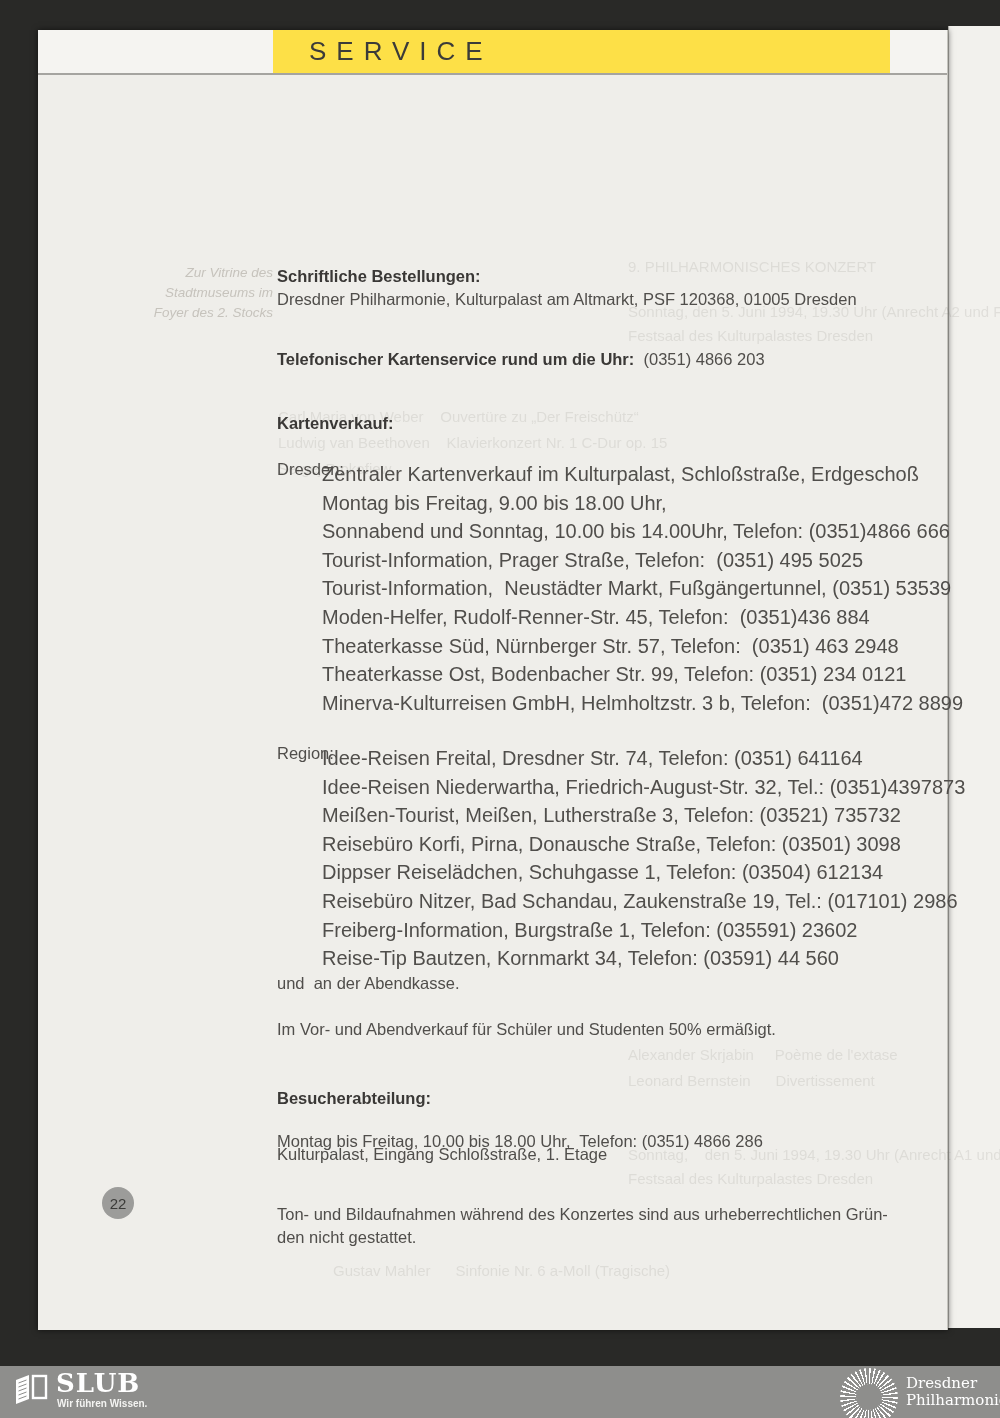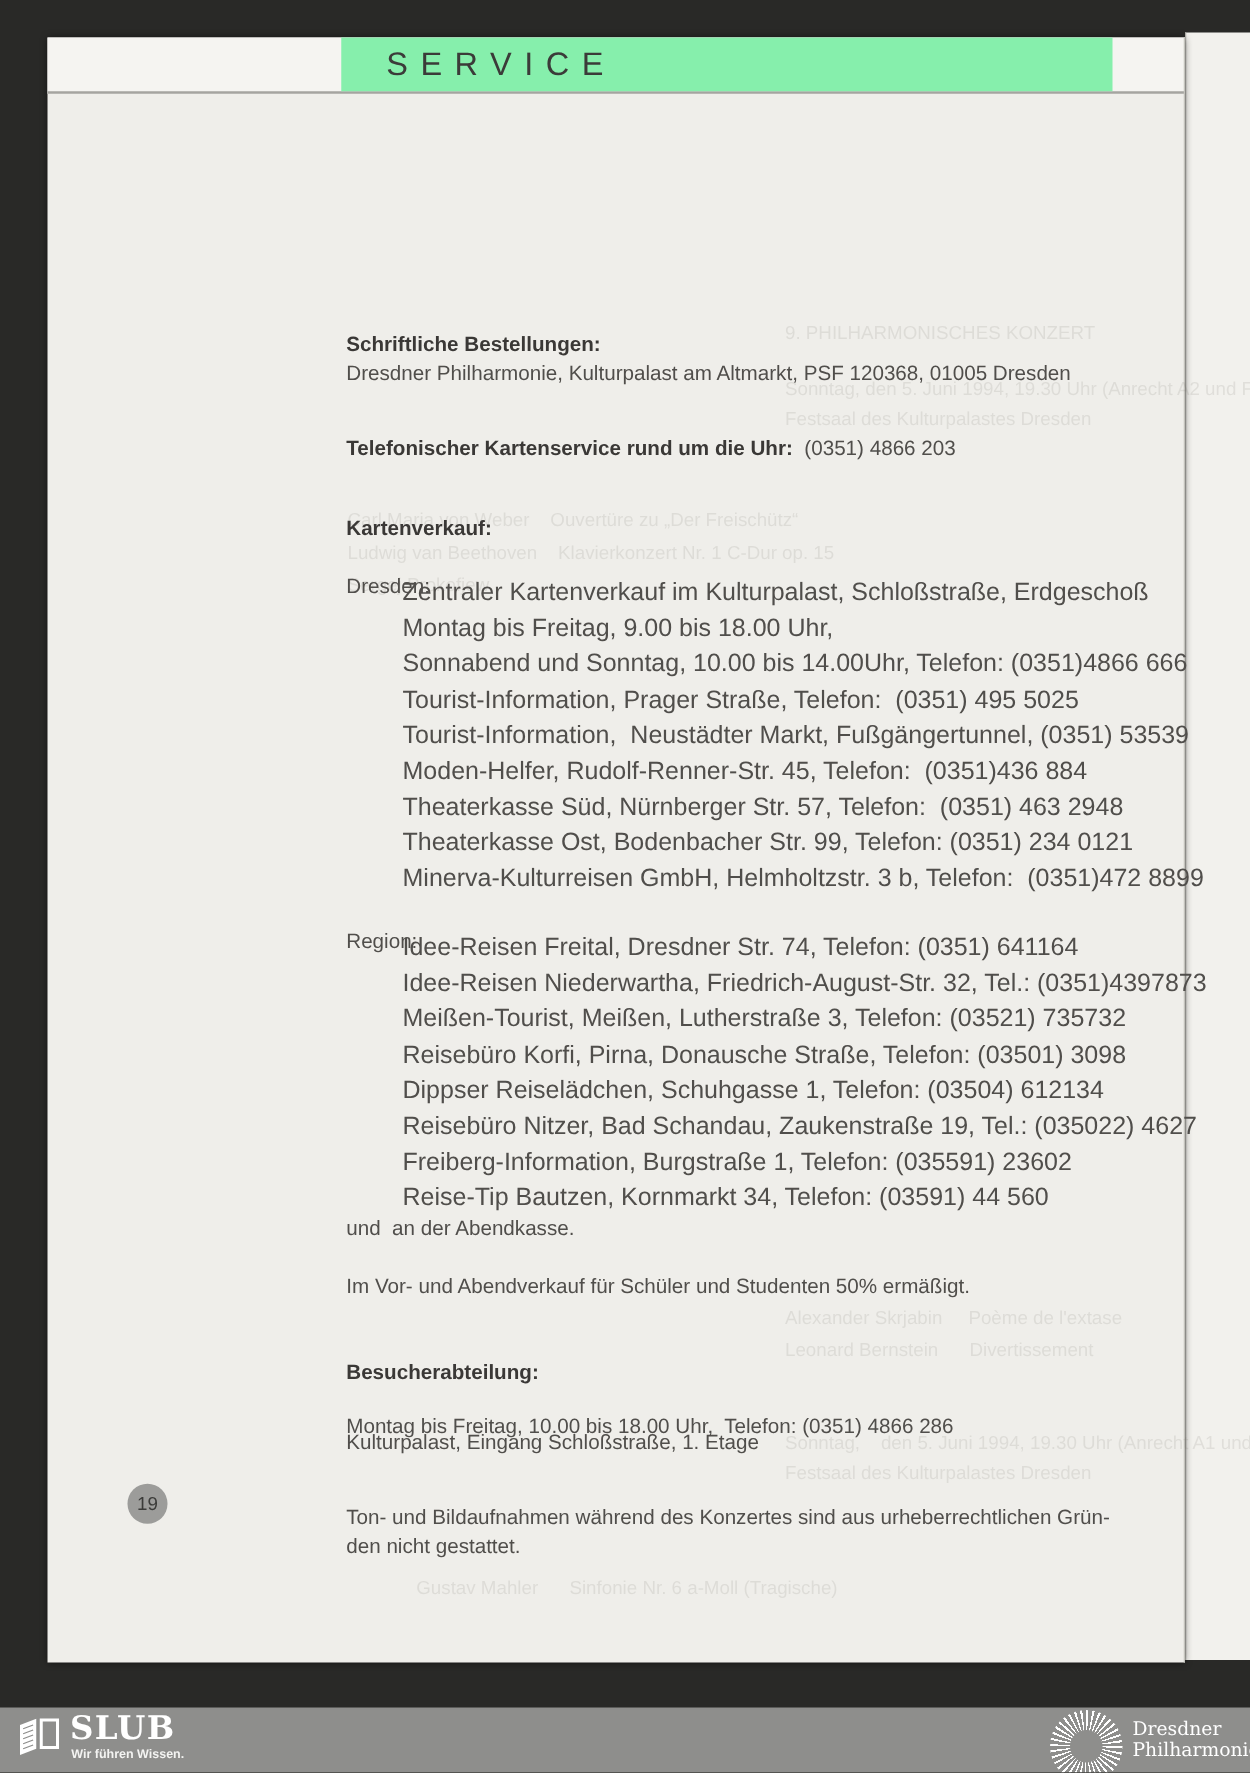--- a/index.html
+++ b/index.html
@@ -5,21 +5,21 @@
   html,body{margin:0;padding:0;background:#262625;}
   .stage{position:relative;width:1000px;height:1418px;background:#292927;overflow:hidden;
          font-family:"Liberation Sans",sans-serif;}
   
   .page{position:absolute;left:38px;top:30px;width:910px;height:1300px;background:#efeeea;
         box-shadow:0 0 6px rgba(0,0,0,.6);}
   .page-sliver{position:absolute;left:948px;top:26px;width:52px;height:1302px;background:#f2f1ed;
         border-left:1px solid #b5b4ae;}
   .band{position:absolute;left:0;top:0;width:910px;height:43px;background:#f5f4f1;
         border-bottom:2px solid #a5a4a0;}
-  .service-bar{position:absolute;left:235px;top:0;width:617px;height:43px;background:#86efac;}
+  .service-bar{position:absolute;left:235px;top:0;width:617px;height:43px;background:#fde047;}
   .service-title{position:absolute;left:36px;top:6px;font-size:26px;letter-spacing:10px;
         color:#3b3b39;font-weight:400;}
   .crease{position:absolute;left:909px;top:0;width:1px;height:1300px;background:#c4c3bd;}
   
   .txt{position:absolute;color:#504e4b;font-size:16.5px;white-space:pre-wrap;line-height:20px;}
   .bold{font-weight:bold;color:#3a3836;}
   .group{position:absolute;}
   .glabel{position:absolute;left:0;top:0;color:#504e4b;font-size:16.5px;}
   .glines{position:absolute;left:45px;top:0;}
   .glines div{height:28.6px;line-height:28.6px;color:#504e4b;font-size:20px;white-space:pre;}
@@ -66,20 +66,25 @@
     <div class="ghost" style="left:590px;top:297px;">Festsaal des Kulturpalastes Dresden</div>
     <div class="ghost" style="left:240px;top:378px;">Carl Maria von Weber    Ouvertüre zu „Der Freischütz“</div>
     <div class="ghost" style="left:240px;top:404px;">Ludwig van Beethoven    Klavierkonzert Nr. 1 C-Dur op. 15</div>
     <div class="ghost" style="left:240px;top:430px;">Sergej Prokofjew</div>
     <div class="ghost" style="left:590px;top:1016px;">Alexander Skrjabin     Poème de l'extase</div>
     <div class="ghost" style="left:590px;top:1042px;">Leonard Bernstein      Divertissement</div>
     <div class="ghost" style="left:590px;top:1116px;">Sonntag,    den 5. Juni 1994, 19.30 Uhr (Anrecht A1 und Freiverkauf)</div>
     <div class="ghost" style="left:590px;top:1140px;">Festsaal des Kulturpalastes Dresden</div>
     <div class="ghost" style="left:295px;top:1232px;">Gustav Mahler      Sinfonie Nr. 6 a-Moll (Tragische)</div>
 
+    <div class="margin-note">
+      <div>Zur Vitrine des</div>
+      <div>Stadtmuseums im</div>
+      <div>Foyer des 2. Stocks</div>
+    </div>
 
     <div class="txt bold" style="left:239px;top:236px;">Schriftliche Bestellungen:</div>
     <div class="txt" style="left:239px;top:259px;">Dresdner Philharmonie, Kulturpalast am Altmarkt, PSF 120368, 01005 Dresden</div>
 
     <div class="txt" style="left:239px;top:319px;"><span class="bold">Telefonischer Kartenservice rund um die Uhr:</span><span>  </span><span>(0351) 4866 203</span></div>
 
     <div class="txt bold" style="left:239px;top:383px;">Kartenverkauf:</div>
 
     <div class="group" style="left:239px;top:430px;">
       <div class="glabel">Dresden:</div>
@@ -97,36 +102,36 @@
     </div>
 
     <div class="group" style="left:239px;top:714px;">
       <div class="glabel">Region:</div>
       <div class="glines">
         <div>Idee-Reisen Freital, Dresdner Str. 74, Telefon: (0351) 641164</div>
         <div>Idee-Reisen Niederwartha, Friedrich-August-Str. 32, Tel.: (0351)4397873</div>
         <div>Meißen-Tourist, Meißen, Lutherstraße 3, Telefon: (03521) 735732</div>
         <div>Reisebüro Korfi, Pirna, Donausche Straße, Telefon: (03501) 3098</div>
         <div>Dippser Reiselädchen, Schuhgasse 1, Telefon: (03504) 612134</div>
-        <div>Reisebüro Nitzer, Bad Schandau, Zaukenstraße 19, Tel.: (035022) 4627</div>
+        <div>Reisebüro Nitzer, Bad Schandau, Zaukenstraße 19, Tel.: (017101) 2986</div>
         <div>Freiberg-Information, Burgstraße 1, Telefon: (035591) 23602</div>
         <div>Reise-Tip Bautzen, Kornmarkt 34, Telefon: (03591) 44 560</div>
       </div>
     </div>
 
     <div class="txt" style="left:239px;top:943px;">und  an der Abendkasse.</div>
     <div class="txt" style="left:239px;top:989px;">Im Vor- und Abendverkauf für Schüler und Studenten 50% ermäßigt.</div>
 
     <div class="txt bold" style="left:239px;top:1058px;">Besucherabteilung:</div>
     <div class="txt" style="left:239px;top:1114px;">Kulturpalast, Eingang Schloßstraße, 1. Etage</div>
     <div class="txt" style="left:239px;top:1101px;">Montag bis Freitag, 10.00 bis 18.00 Uhr,  Telefon: (0351) 4866 286</div>
 
     <div class="txt" style="left:239px;top:1173px;line-height:23px;"><span>Ton- und Bildaufnahmen während des Konzertes sind aus urheberrechtlichen Grün-</span><br><span>den nicht gestattet.</span></div>
 
-    <div class="pagenum">19</div>
+    <div class="pagenum">22</div>
   </div>
 
   <div class="footer">
     <div class="slub-wrap">
       <svg class="slub-book" width="36" height="32" viewBox="0 0 36 32">
         <path d="M2 7 L15 2 L15 26 L2 31 Z" fill="#ffffff"></path>
         <path d="M4.5 10 L12.5 7 M4.5 14 L12.5 11 M4.5 18 L12.5 15 M4.5 22 L12.5 19 M4.5 26 L12.5 23" stroke="#8e8e8c" stroke-width="1"></path>
         <rect x="19" y="3" width="13" height="22" fill="none" stroke="#ffffff" stroke-width="2.4"></rect>
       </svg>
       <div class="slub-name">SLUB</div>

